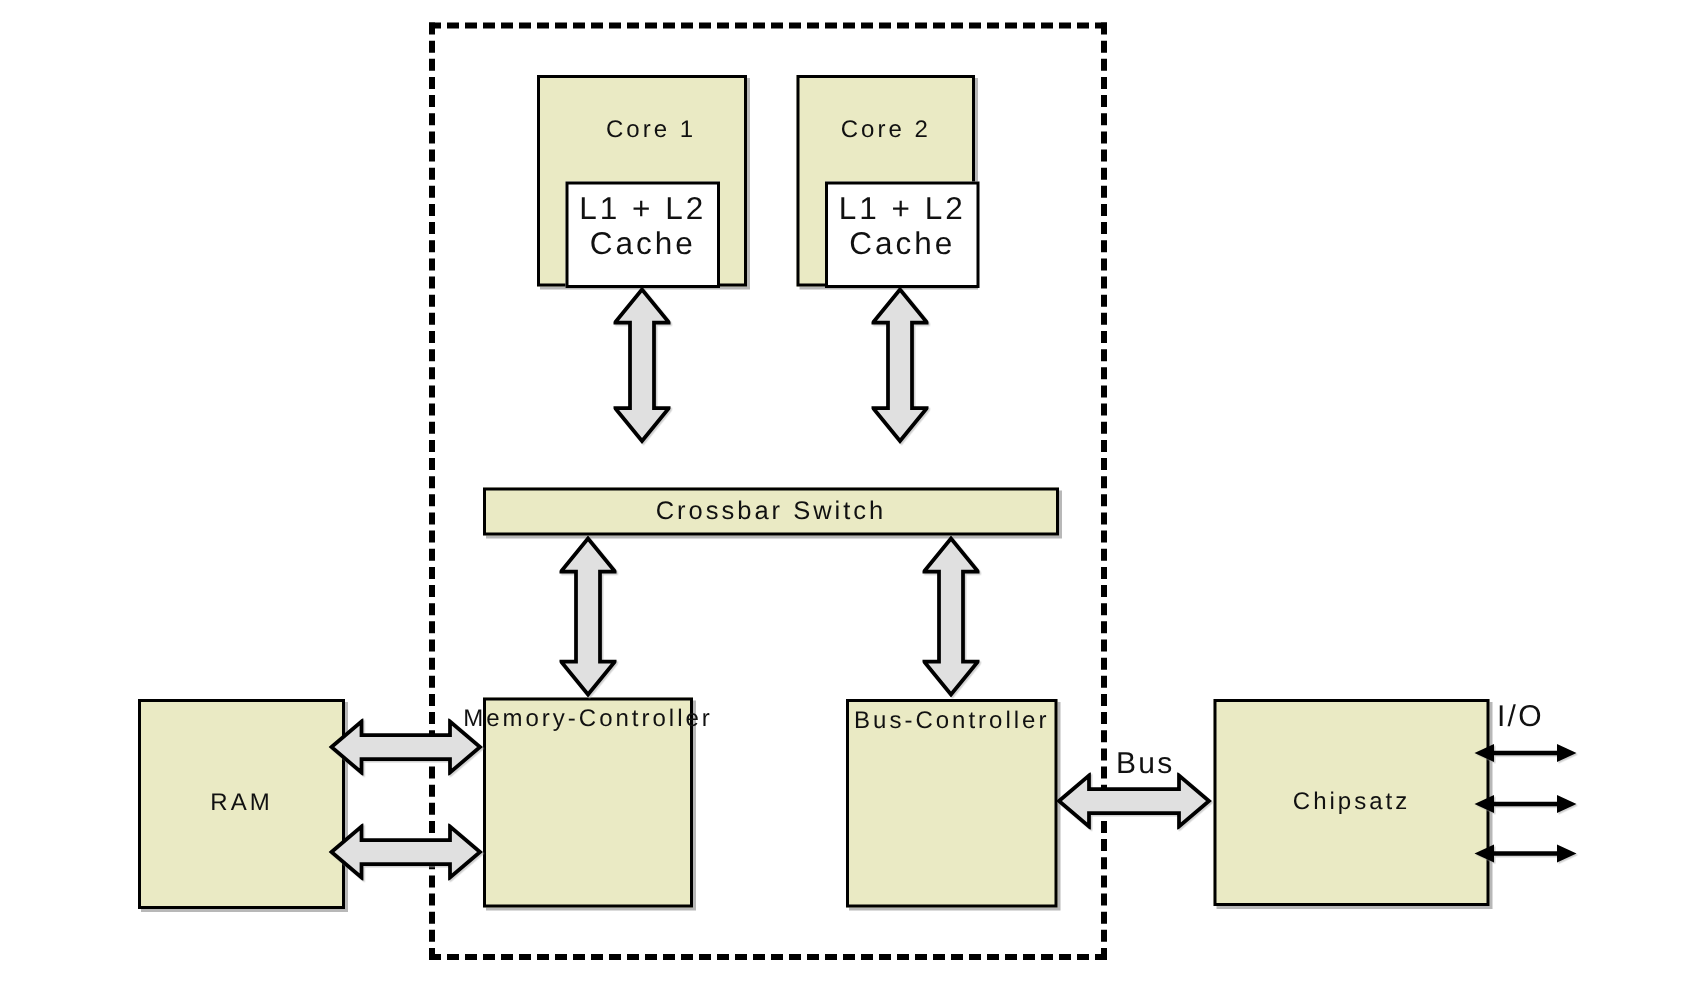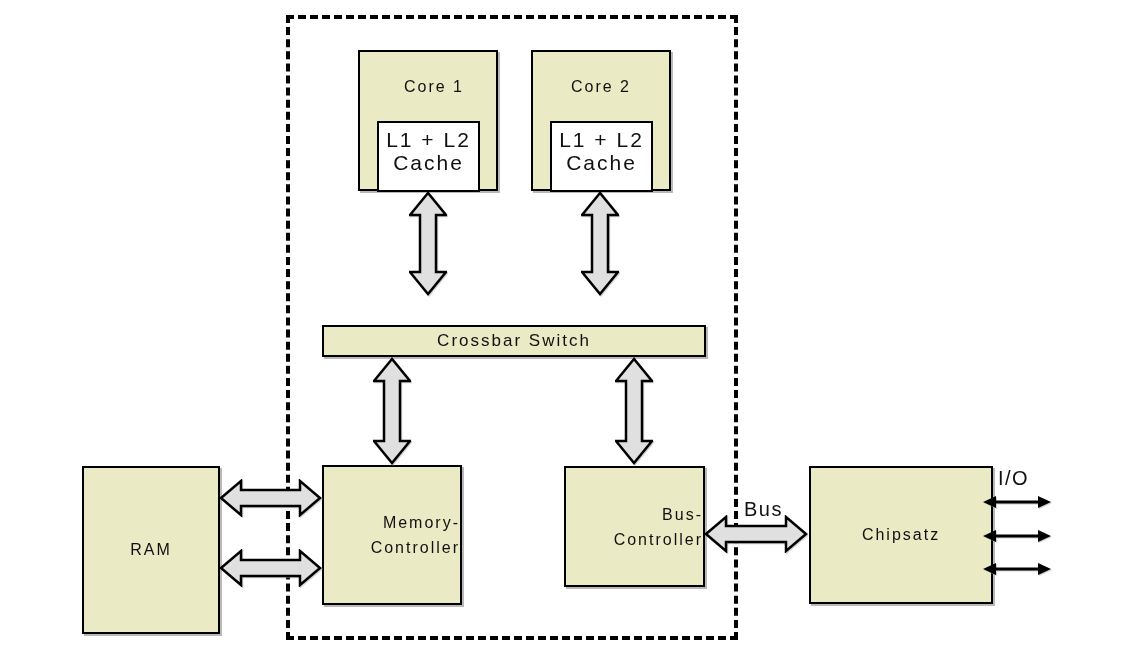--- a/index.html
+++ b/index.html
@@ -56,22 +56,22 @@
     position: absolute;
     left: 322px; width: 384px; height: 32px;
     background: var(--box-fill);
     border: 2.5px solid var(--line-color);
     box-shadow: 2px 2px 0 var(--shadow-color);
     display: flex; align-items: center; justify-content: center;
     z-index: 2;
   }
   .bar .label { font-size: 17px; }
   .two-line {
-    display: flex; flex-direction: column;
-    align-items: flex-end; justify-content: center;
+    display: flex; flex-direction: row;
+    align-items: flex-start; justify-content: center;
     height: 100%;
     border-radius: 17px;
   }
   .two-line .label { line-height: 25px; }
   .center-label {
     display: flex; align-items: center; justify-content: center;
     height: 100%;
   }
   .arrow { position: absolute; z-index: 3; }
   .arrow polygon.fat {
@@ -98,46 +98,46 @@
   <div class="dashed-boundary"></div>
 
   <div class="box" style="left:358px; top:50px; width:140px; height:141px;padding-left:12px;">
     <div class="label core-label">Core 1</div>
     <div class="cache-box">
       <div class="cache-line">L1 + L2</div>
       <div class="cache-line">Cache</div>
     </div>
   </div>
 
-  <div class="box" style="left:531px; top:50px; width:140px; height:141px;">
+  <div class="box" style="left:531px; top:50px; width:119px; height:141px;">
     <div class="label core-label">Core 2</div>
     <div class="cache-box">
       <div class="cache-line">L1 + L2</div>
       <div class="cache-line">Cache</div>
     </div>
   </div>
 
   <div class="bar" style="top:325px;">
     <div class="label">Crossbar Switch</div>
   </div>
 
-  <div class="box" style="left:82px; top:466px; width:138px; height:168px;">
+  <div class="box" style="left:92px; top:466px; width:138px; height:140px;">
     <div class="center-label">
         <div class="label">RAM</div>
       </div>
   </div>
 
   <div class="box" style="left:322px; top:465px; width:140px; height:140px;">
     <div class="two-line">
       <div class="label">Memory-</div>
       <div class="label">Controller</div>
     </div>
   </div>
 
-  <div class="box" style="left:564px; top:466px; width:141px; height:121px;">
+  <div class="box" style="left:564px; top:466px; width:141px; height:139px;">
     <div class="two-line">
       <div class="label">Bus-</div>
       <div class="label">Controller</div>
     </div>
   </div>
 
   <div class="box" style="left:809px; top:466px; width:184px; height:138px;">
     <div class="center-label">
         <div class="label">Chipsatz</div>
       </div>

